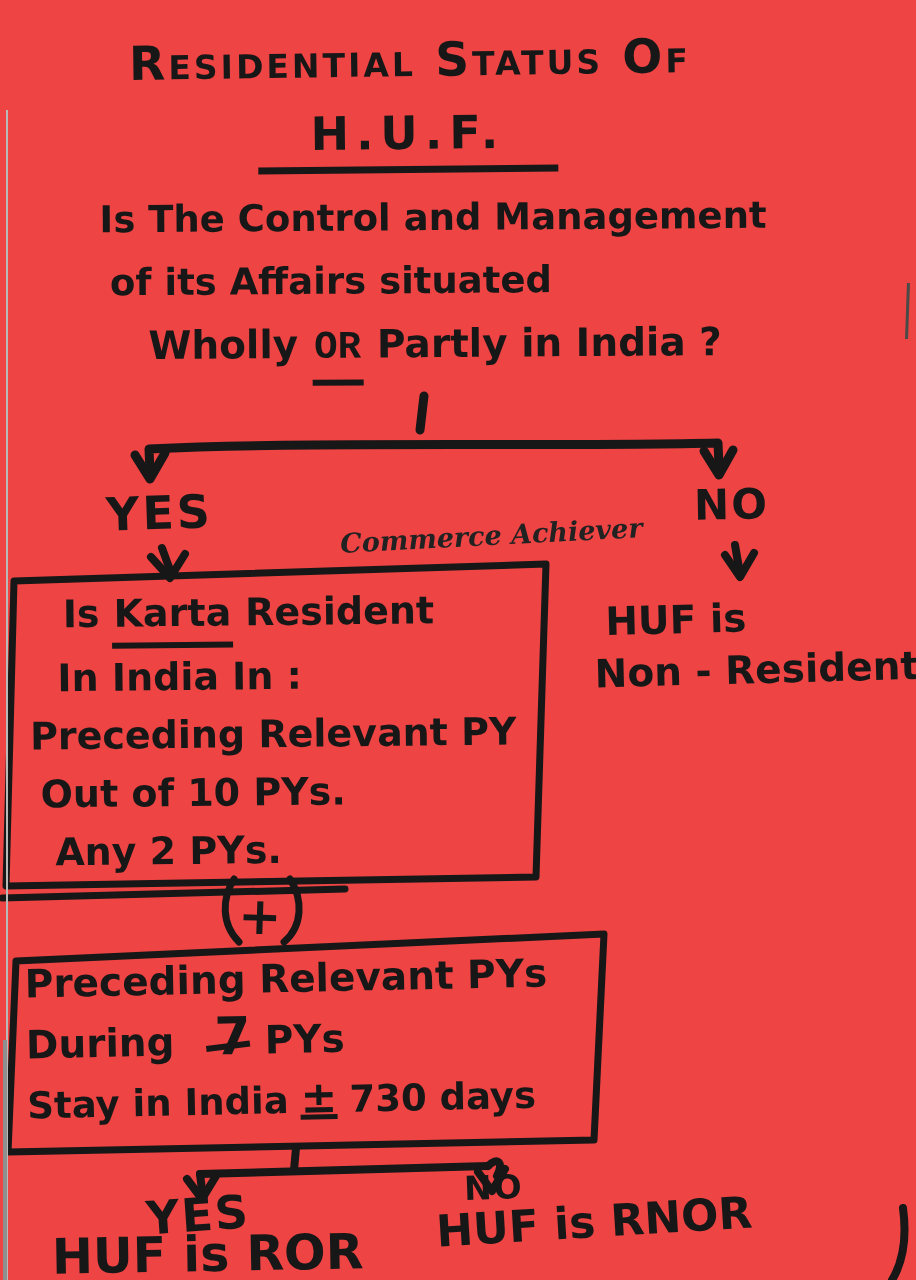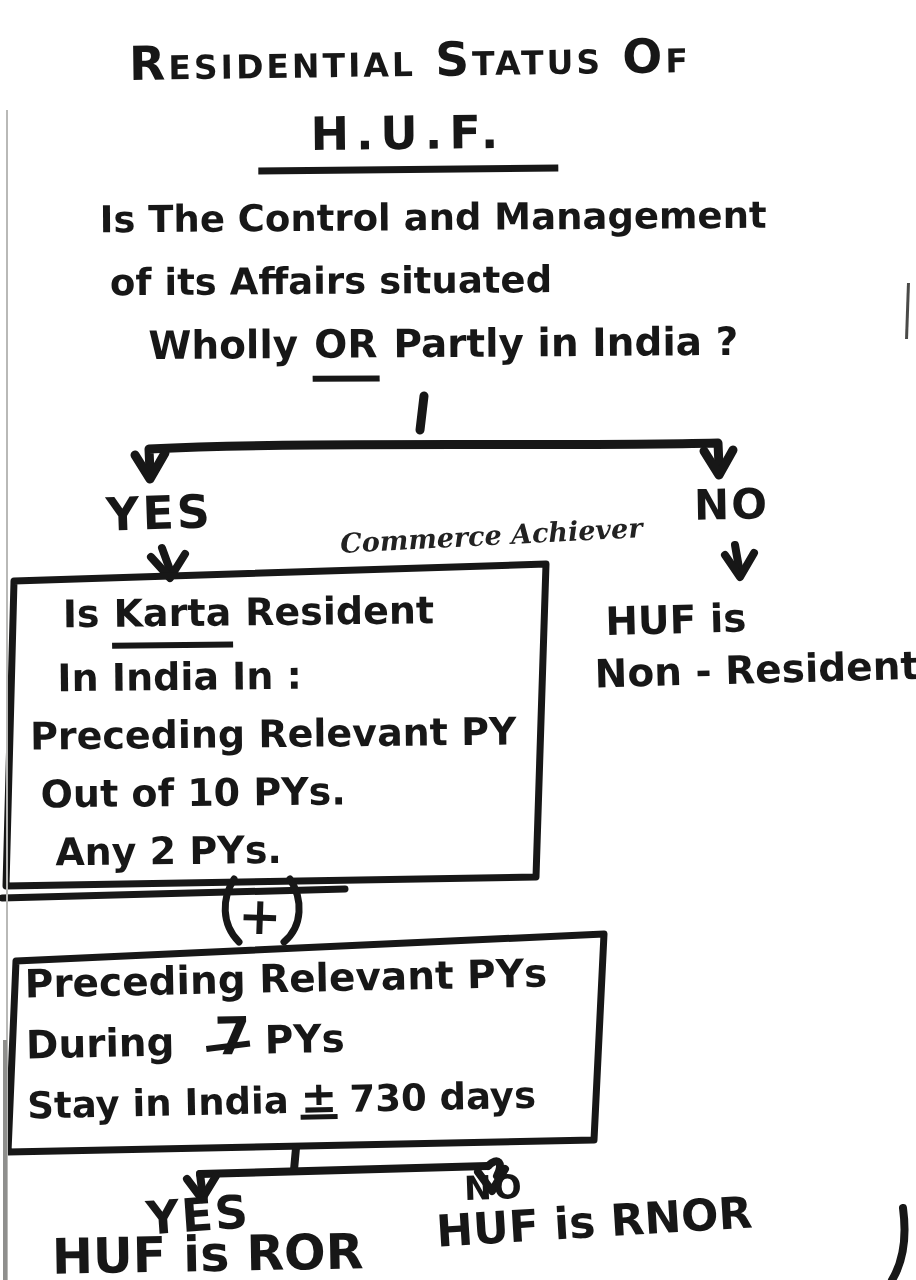--- a/index.html
+++ b/index.html
@@ -1,39 +1,39 @@
 <!DOCTYPE html>
 <html><head>
 <meta charset="utf-8">
 <style>
   html,body{margin:0;padding:0;background:#e8e8e6;}
   .page{
     position:relative;
     width:916px;height:1280px;
     margin:0 auto;
-    background:#ffffff;
+    background:#ef4444;
     overflow:hidden;
     font-family:"DejaVu Sans", sans-serif;
     color:#171717;
   }
   .txt{position:absolute;font-weight:bold;white-space:nowrap;}
   .ink-svg{position:absolute;left:0;top:0;width:916px;height:1280px;}
   .ink-svg path, .ink-svg polyline{stroke:#171717;fill:none;stroke-linecap:round;stroke-linejoin:round;}
 
   
   .title1{left:70px;top:32px;width:680px;text-align:center;font-size:47px;
           font-variant:small-caps;letter-spacing:3px;transform:rotate(-0.8deg);}
   .title2{left:258px;top:106px;width:300px;text-align:center;font-size:46px;
           letter-spacing:7px;border-bottom:7px solid #171717;padding-bottom:6px;transform:rotate(-0.6deg);}
 
   
   .question{left:100px;top:186px;font-size:37px;font-weight:bold;line-height:63px;transform:rotate(-0.4deg);}
   .question .l2{margin-left:10px;}
   .question .l3{margin-left:48px;font-size:39px;}
-  .u-or{display:inline-block;border-bottom:6px solid #171717;margin:0 14px;padding:0 2px;}
+  .u-or{display:inline-block;border-bottom:6px solid #171717;margin:0 14px;padding:0 2px;font-family:Liberation Mono, monospace;}
 
   
   .yes1{left:106px;top:486px;font-size:46px;letter-spacing:3px;transform:rotate(-2deg);}
   .no1{left:694px;top:480px;font-size:42px;letter-spacing:2px;transform:rotate(-1deg);}
   .watermark{position:absolute;left:340px;top:520px;font-family:"DejaVu Serif",serif;
              font-style:italic;font-weight:bold;font-size:27px;color:#222;transform:rotate(-3deg);white-space:nowrap;}
 
   
   .box1text{left:30px;top:583px;font-size:38px;line-height:58px;transform:rotate(-0.6deg);}
   .box1text div{white-space:nowrap;}

